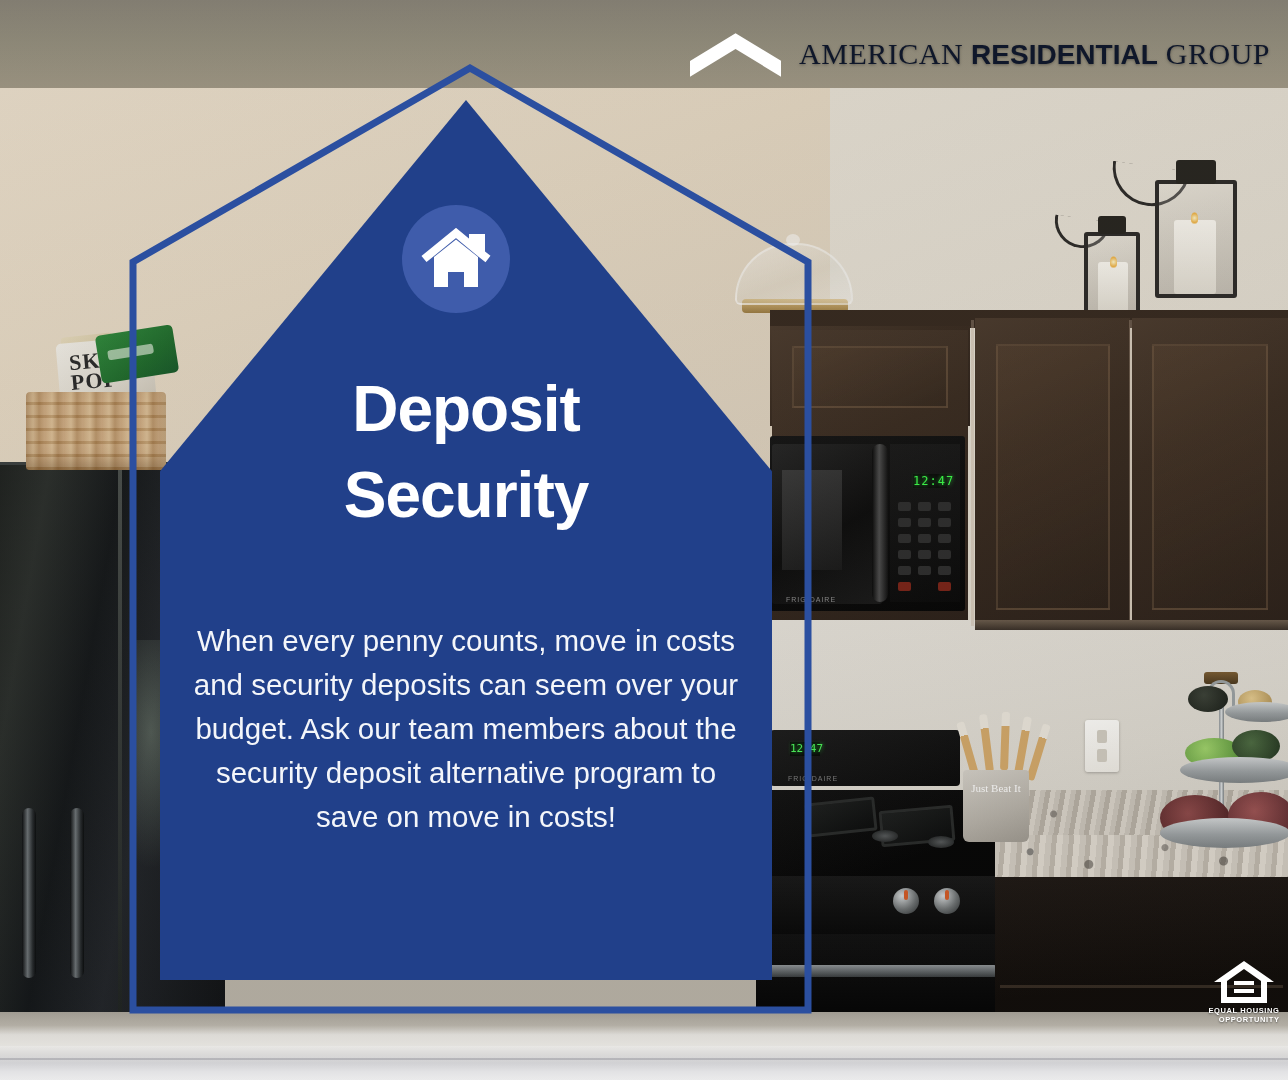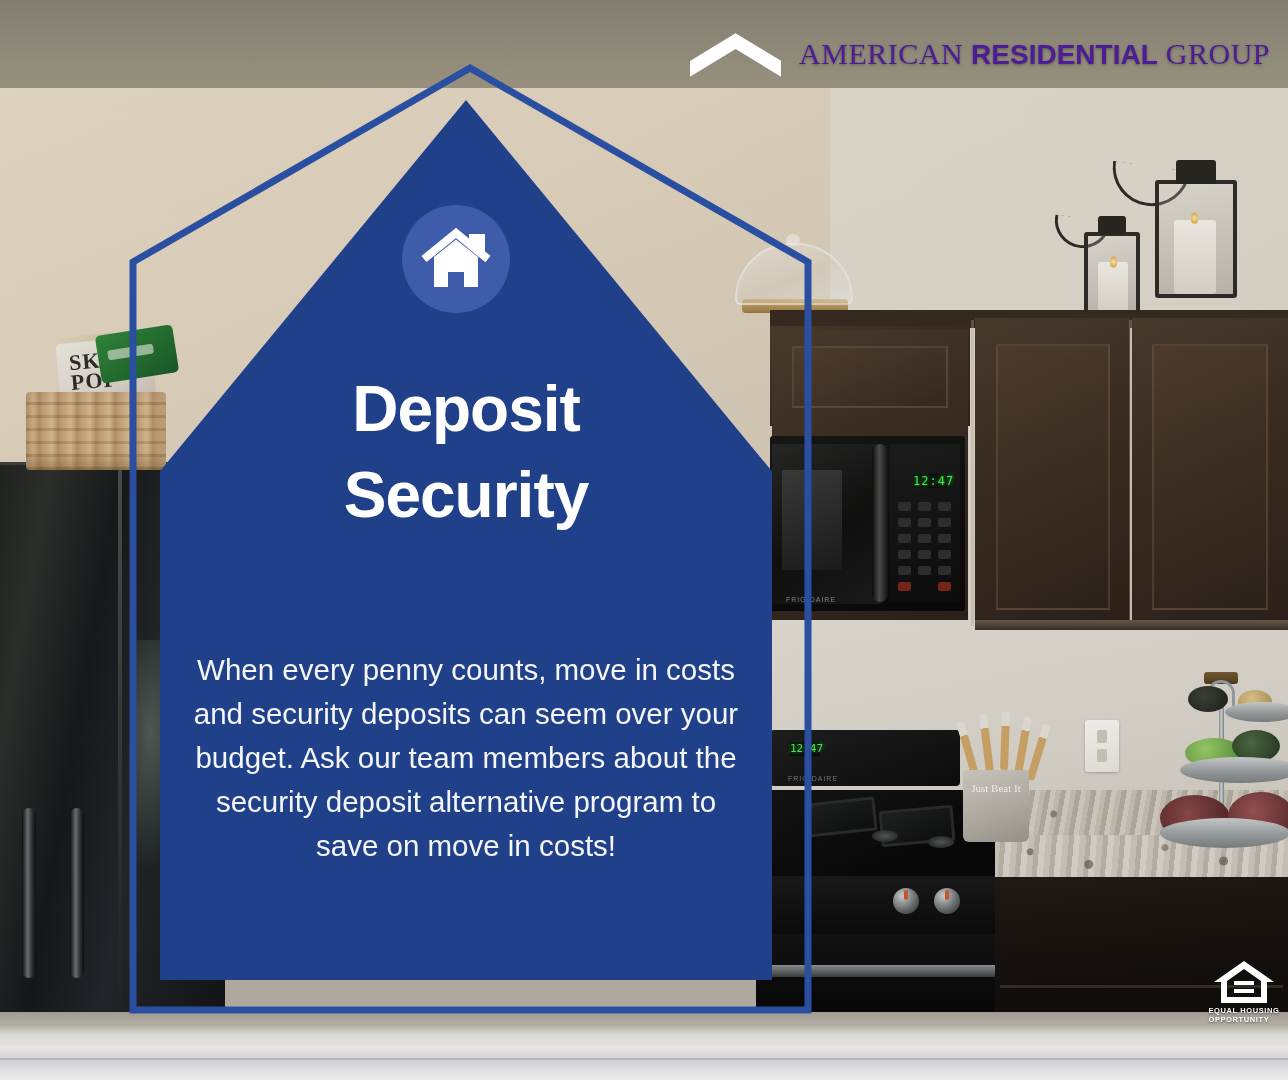--- a/index.html
+++ b/index.html
@@ -244,36 +244,36 @@
   .icon-circle{position:absolute;left:242px;top:105px;width:108px;height:108px;border-radius:50%;
     background:#3f5cab;display:flex;align-items:center;justify-content:center;}
 
   .headline{
     position:absolute;left:40px;top:266px;width:532px;text-align:center;
     color:#ffffff;font-weight:700;font-size:64px;line-height:86px;letter-spacing:-1px;
   }
   .headline div{white-space:nowrap;}
 
   .body-copy{
-    position:absolute;left:28px;top:548px;width:556px;text-align:center;
+    position:absolute;left:28px;top:519px;width:556px;text-align:center;
     color:#f4f6fa;font-weight:400;font-size:29.5px;line-height:44px;
   }
 
   
   .brand{position:absolute;left:690px;top:26px;width:580px;height:56px;
     display:flex;align-items:center;gap:18px;}
-  .brand-text{color:#4c1d95;font-family:"Liberation Serif",serif;font-size:30px;letter-spacing:.5px;
+  .brand-text{color:#0f172a;font-family:"Liberation Serif",serif;font-size:30px;letter-spacing:.5px;
     white-space:nowrap;text-shadow:0 1px 3px rgba(0,0,0,.35);}
   .brand-text .bold{font-family:"Liberation Sans",sans-serif;font-weight:700;font-size:28px;letter-spacing:0;}
 
   
   .eho{position:absolute;left:1208px;top:960px;width:72px;height:76px;
     display:flex;flex-direction:column;align-items:center;}
   .eho-cap{color:#fff;font-size:7.5px;font-weight:700;letter-spacing:.6px;line-height:9px;
-    text-align:left;margin-top:2px;text-shadow:0 1px 2px rgba(0,0,0,.5);}
+    text-align:right;margin-top:2px;text-shadow:0 1px 2px rgba(0,0,0,.5);}
 </style>
 </head>
 <body>
 
 <div class="stage">
 
   <div class="photo">
     <div class="ceiling"></div>
     <div class="wall"></div>
     <div class="wall-right"></div>

